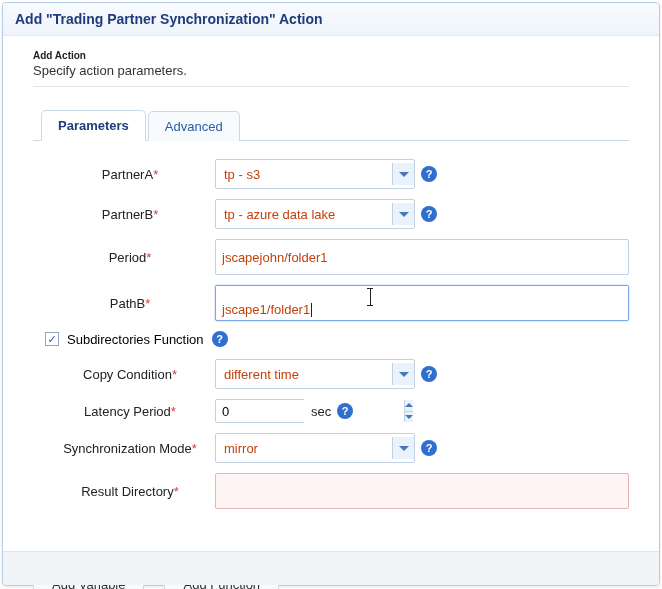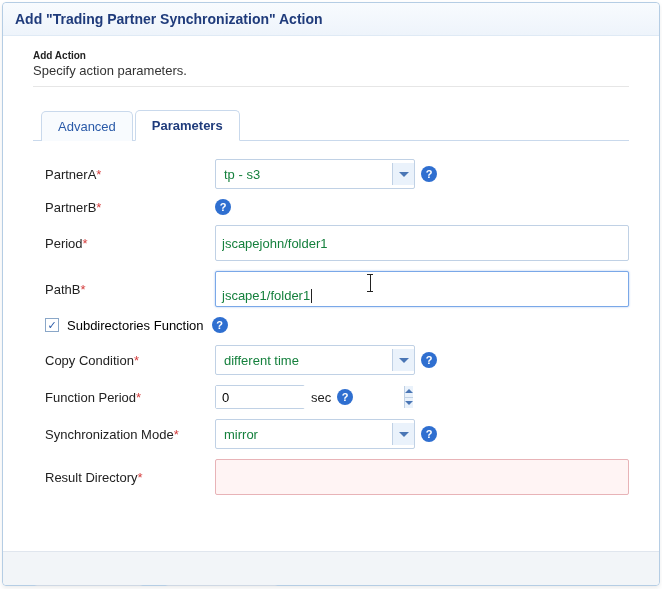--- a/index.html
+++ b/index.html
@@ -63,29 +63,30 @@
 
   .form { margin-top: 18px; padding-left: 12px; }
   .row {
     display: flex;
     align-items: center;
     margin-bottom: 10px;
   }
   .label {
     width: 170px;
     color: #222;
+    text-align: center;
   }
   .req { color: #d43c3c; }
   .field-wrap { flex: 1; display: flex; align-items: center; gap: 6px; }
   .select, .input, .spinner-input {
     border: 1px solid #c0d1e5;
     border-radius: 2px;
     background: #fff;
     font: inherit;
-    color: #15803d;
+    color: #c2410c;
     padding: 3px 6px;
   }
   .select {
     width: 200px;
     display: flex;
     align-items: center;
     justify-content: space-between;
     cursor: pointer;
     padding-right: 0;
   }
@@ -223,42 +224,48 @@
 
 <div class="panel">
   <div class="panel-title">Add "Trading Partner Synchronization" Action</div>
 
   <div class="content">
     <div class="section-title">Add Action</div>
     <div class="section-sub">Specify action parameters.</div>
     <div class="hr"></div>
 
     <div class="tabbar">
+      <div class="tab active">Parameters</div>
       <div class="tab">Advanced</div>
-      <div class="tab active">Parameters</div>
     </div>
 
     <div class="form">
 
       <div class="row">
         <div class="label"><span>PartnerA</span><span class="req">*</span></div>
         <div class="field-wrap">
           <div class="select">
             <span class="val">tp - s3</span>
             <span class="chev-box">
                 <span class="chev-down"></span>
               </span>
           </div>
           <div class="help">?</div>
         </div>
       </div>
 
       <div class="row">
         <div class="label"><span>PartnerB</span><span class="req">*</span></div>
         <div class="field-wrap">
+          <div class="select">
+            <span class="val">tp - azure data lake</span>
+            <span class="chev-box">
+                <span class="chev-down"></span>
+              </span>
+          </div>
           <div class="help">?</div>
         </div>
       </div>
 
       <div class="row">
         <div class="label"><span>Period</span><span class="req">*</span></div>
         <div class="field-wrap">
           <input class="input" value="jscapejohn/folder1" style="">
         </div>
       </div>
@@ -289,21 +296,21 @@
             <span class="val">different time</span>
             <span class="chev-box">
                 <span class="chev-down"></span>
               </span>
           </div>
           <div class="help">?</div>
         </div>
       </div>
 
       <div class="row">
-        <div class="label"><span>Function Period</span><span class="req">*</span></div>
+        <div class="label"><span>Latency Period</span><span class="req">*</span></div>
         <div class="field-wrap">
           <div class="spinner">
             <input class="num" value="0" style="">
             <div class="btns">
               <div class="btn">
                   <span class="arrow-up"></span>
                 </div>
               <div class="btn">
                   <span class="arrow-down"></span>
                 </div>

